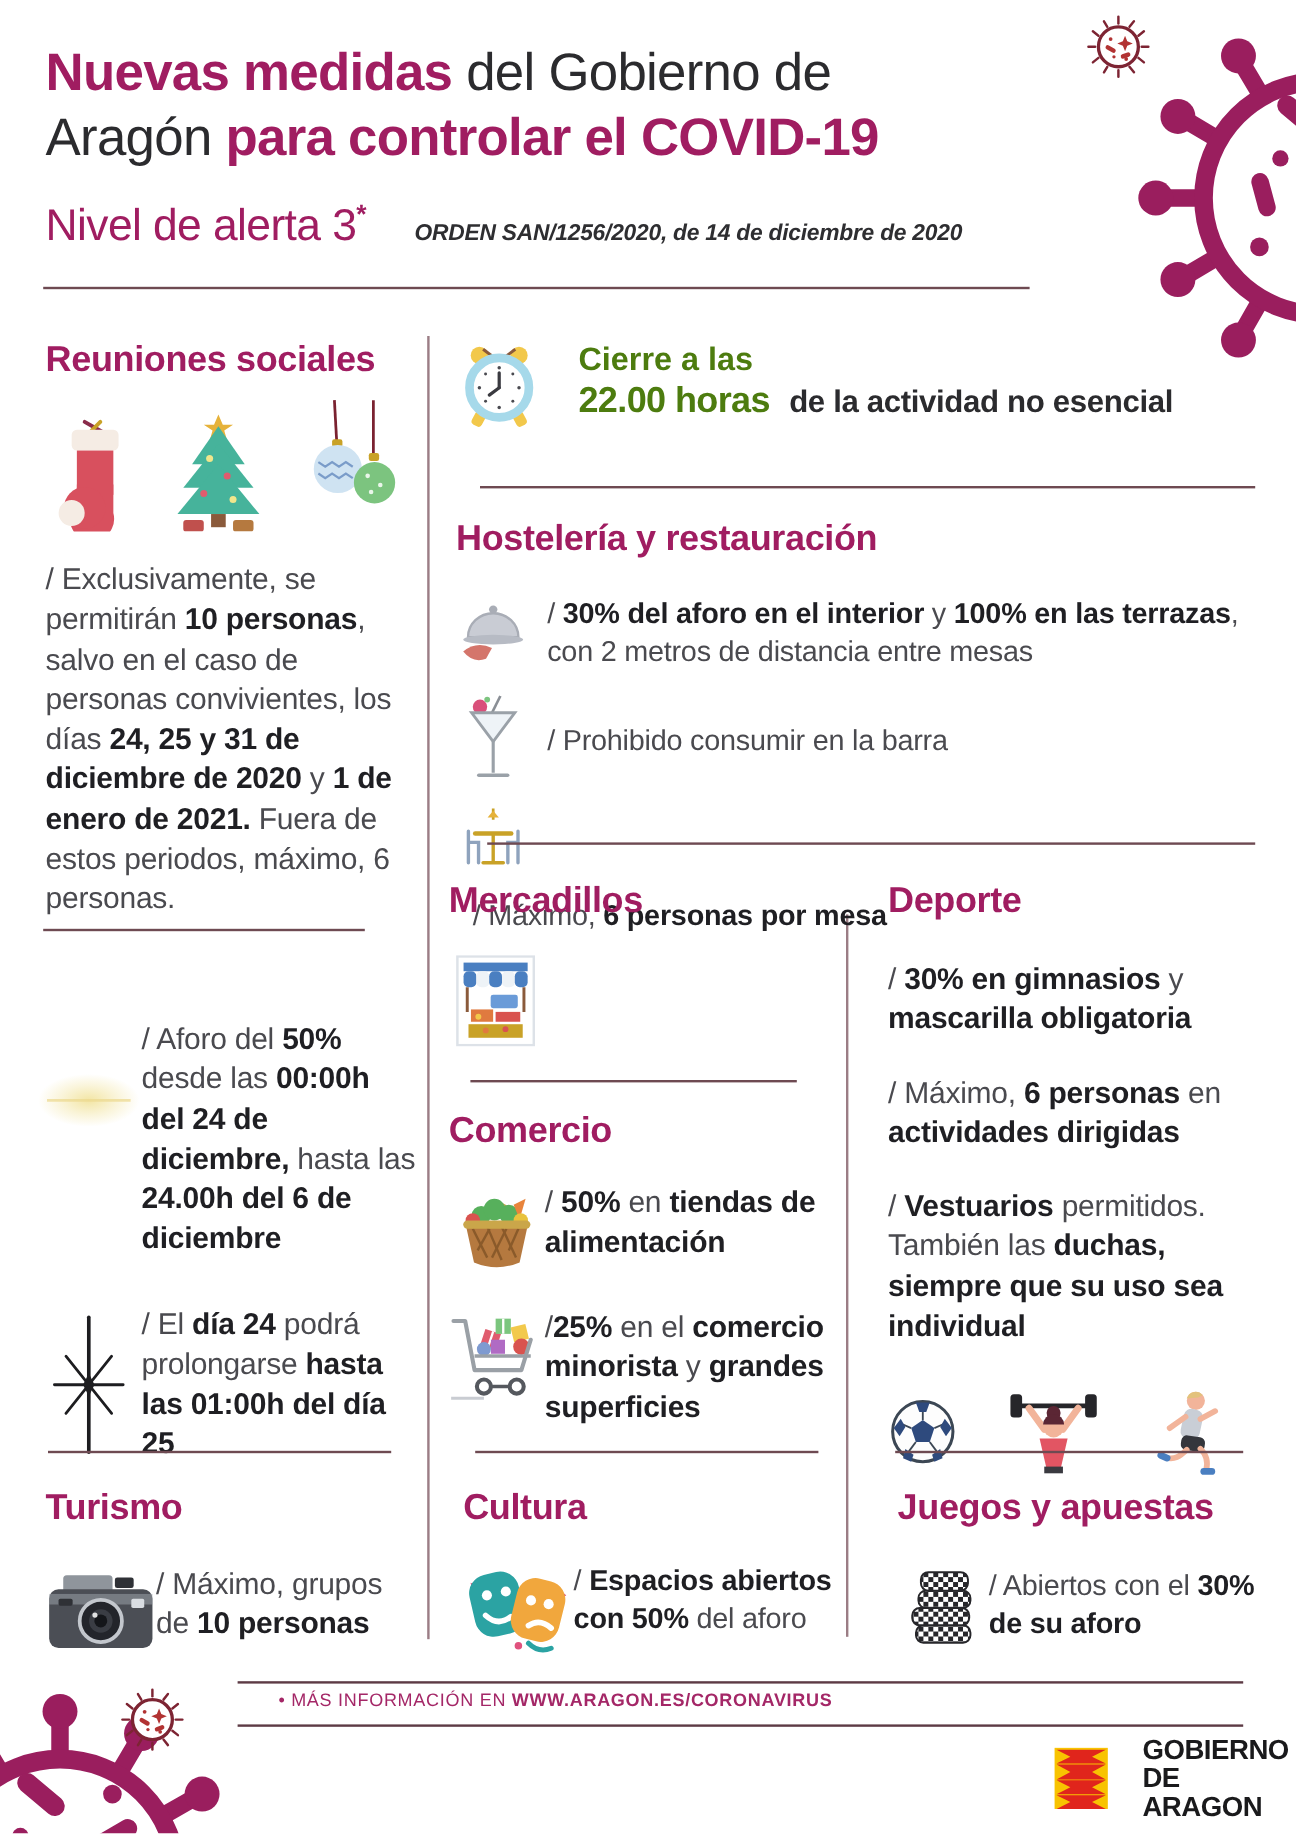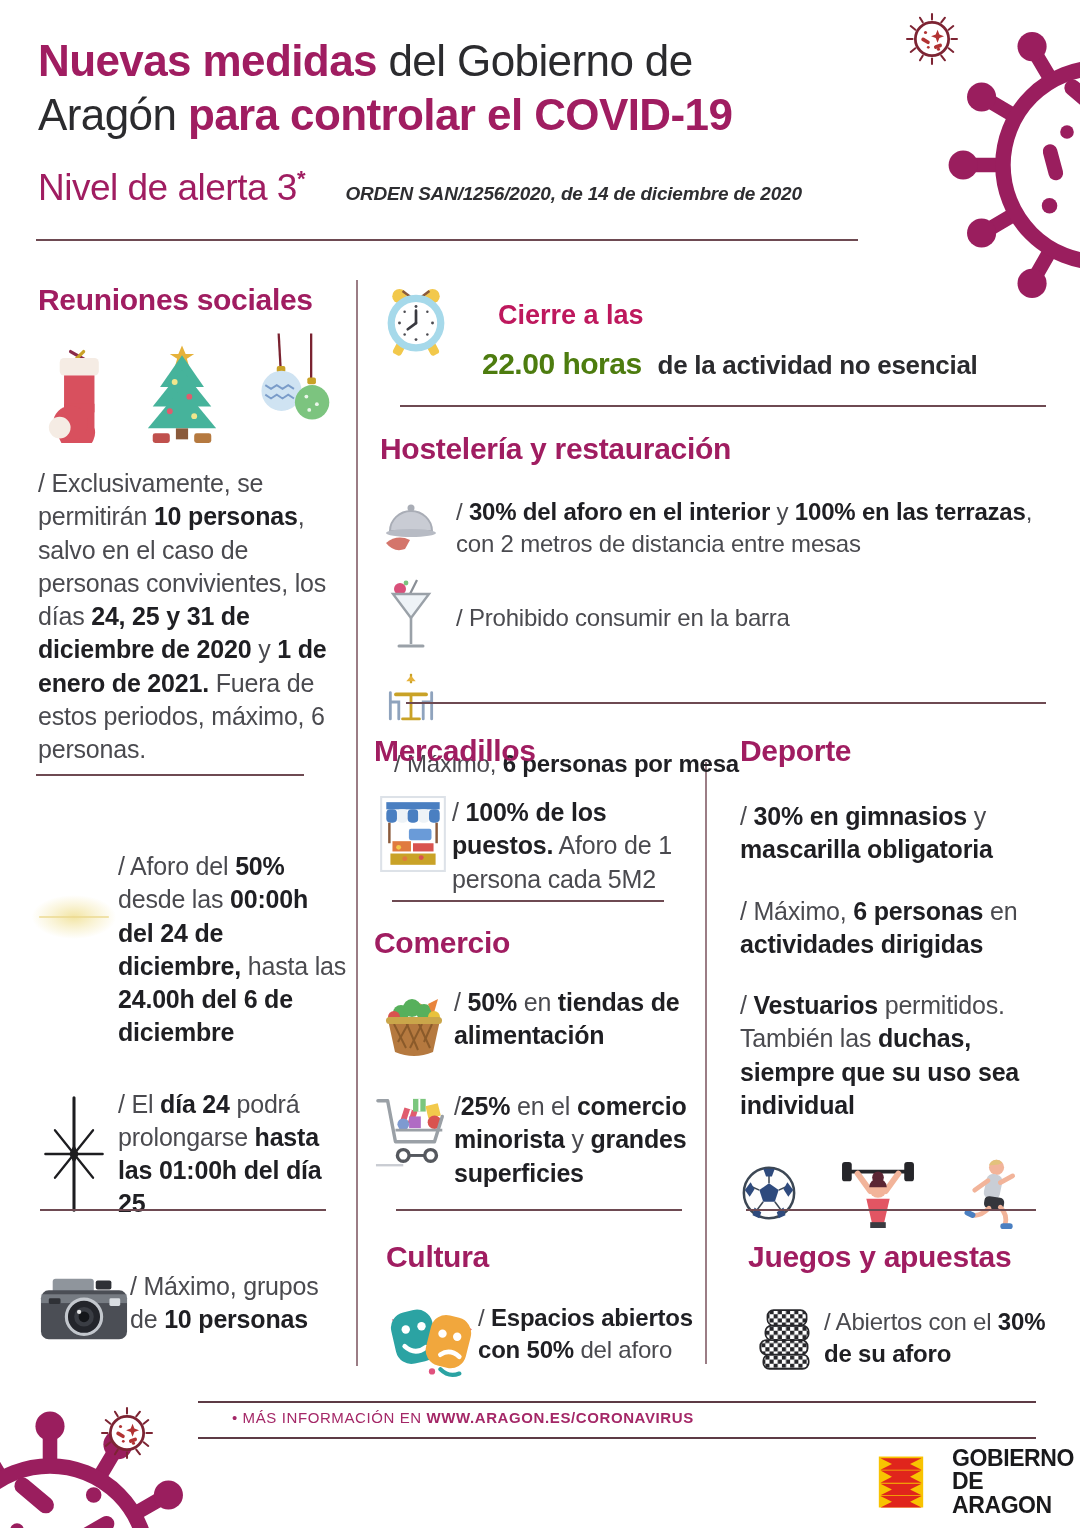--- a/index.html
+++ b/index.html
@@ -13,21 +13,21 @@
   .alert-row{display:flex;align-items:baseline;}
   .alert-level{font-size:37px;color:#a01d61;font-weight:400;letter-spacing:-0.5px;}
   .alert-star{font-size:22px;color:#a01d61;position:relative;top:-14px;font-weight:700;}
   .order-ref{font-size:19px;font-style:italic;font-weight:700;color:#2e2e31;margin-left:40px;letter-spacing:-0.2px;}
   .sec-title{font-size:30px;font-weight:800;color:#a01d61;letter-spacing:-0.3px;margin:0;}
   .rich{margin:0;font-size:25px;line-height:1.33;color:#4a4a4f;font-weight:400;letter-spacing:-0.2px;}
   .rich .seg-b{font-weight:800;color:#1f1f23;}
   .item{display:flex;align-items:flex-start;}
   .icon{flex:0 0 auto;display:flex;align-items:center;justify-content:center;}
   .closure-wrap{display:flex;align-items:flex-start;}
-  .closure-l1{font-size:27px;font-weight:800;color:#be185d;margin:16px;}
+  .closure-l1{font-size:27px;font-weight:800;color:#4d7c0f;margin:0;}
   .closure-l2{display:flex;align-items:baseline;margin-top:2px;}
   .closure-time{font-size:30px;font-weight:700;color:#4d7c0f;letter-spacing:-0.5px;}
   .closure-rest{font-size:26px;font-weight:800;color:#2b2b2e;margin-left:16px;letter-spacing:-0.3px;}
   .footer-info{font-size:15px;letter-spacing:0.6px;color:#a42767;font-weight:400;}
   .footer-info .seg-b{font-weight:800;color:#a42767;}
   .logo{display:flex;align-items:center;}
   .logo-text{font-size:23px;font-weight:800;color:#1a1a1c;line-height:1.02;letter-spacing:-0.4px;margin-left:8px;}
 </style>
 </head>
 <body>
@@ -323,21 +323,20 @@
           <line x1="55" y1="26" x2="55" y2="46" stroke="#8a5a3b" stroke-width="2.4"></line>
           <rect x="28" y="32" width="22" height="11" rx="2" fill="#6a9bd8"></rect>
           <rect x="12" y="44" width="18" height="10" fill="#e07a3f"></rect>
           <rect x="32" y="46" width="20" height="8" fill="#d9534f"></rect>
           <rect x="10" y="56" width="44" height="11" fill="#c9a227"></rect>
           <circle cx="18" cy="50" r="2.4" fill="#f2c84b"></circle>
             <circle cx="40" cy="60" r="2.4" fill="#d9534f"></circle>
             <circle cx="24" cy="61" r="2.4" fill="#e07a3f"></circle>
         </svg>
       </span>
-      <p class="rich" style="width:238px;"><span>/ </span><span class="seg-b">100% de los puestos.</span><span> Aforo de 1 persona cada 5M2</span></p>
     </div>
   </div>
 
   <div class="hline" style="left:392px;top:900px;width:272px;"></div>
   <div class="abs" style="left:374px;top:926px;width:322px;">
     <h2 class="sec-title">Comercio</h2>
     <div class="item" style="margin-top:26px;">
       <span class="icon" style="width:80px;">
         <svg width="68" height="74" viewBox="0 0 68 74">
           <path d="M18 32 Q34 4 50 32" stroke="#caa64a" stroke-width="5" fill="none"></path>
@@ -436,20 +435,21 @@
         </svg>
       </span>
     </div>
   </div>
 
   <div class="hline" style="left:40px;top:1209px;width:286px;"></div>
   <div class="hline" style="left:396px;top:1209px;width:286px;"></div>
   <div class="hline" style="left:746px;top:1209px;width:290px;"></div>
 
   <div class="abs" style="left:38px;top:1240px;width:312px;">
+    <h2 class="sec-title">Turismo</h2>
     <div class="item" style="margin-top:30px;">
       <span class="icon" style="width:92px;">
         <svg width="90" height="74" viewBox="0 0 92 74">
           <rect x="14" y="8" width="42" height="16" rx="3" fill="#8f959c"></rect>
           <rect x="58" y="10" width="16" height="9" rx="2" fill="#2f3136"></rect>
           <rect x="2" y="20" width="88" height="50" rx="8" fill="#4b4e55"></rect>
           <rect x="2" y="24" width="88" height="9" fill="#9aa0a7" opacity="0.55"></rect>
           <circle cx="46" cy="47" r="18" fill="#23252b" stroke="#c3c7cd" stroke-width="3.2"></circle>
           <circle cx="46" cy="47" r="10" fill="#3a3d44"></circle>
           <circle cx="46" cy="47" r="5.5" fill="#14161a"></circle>

